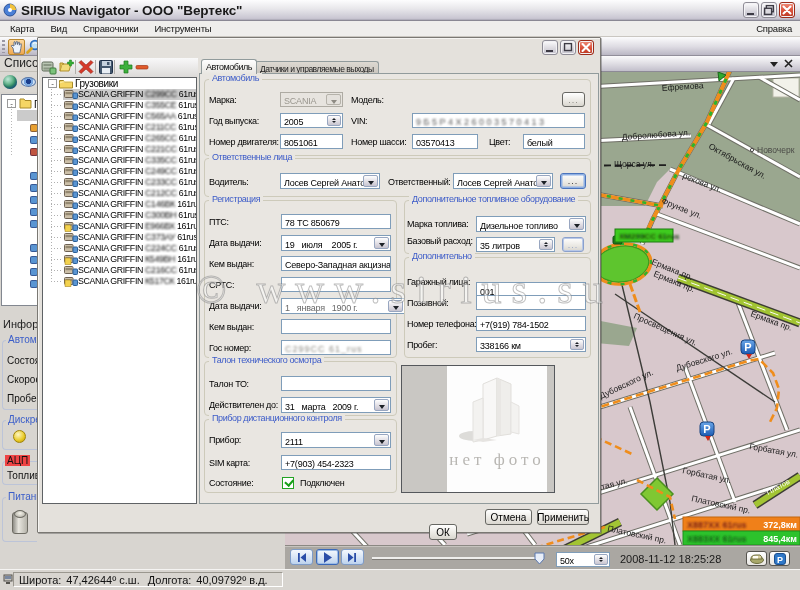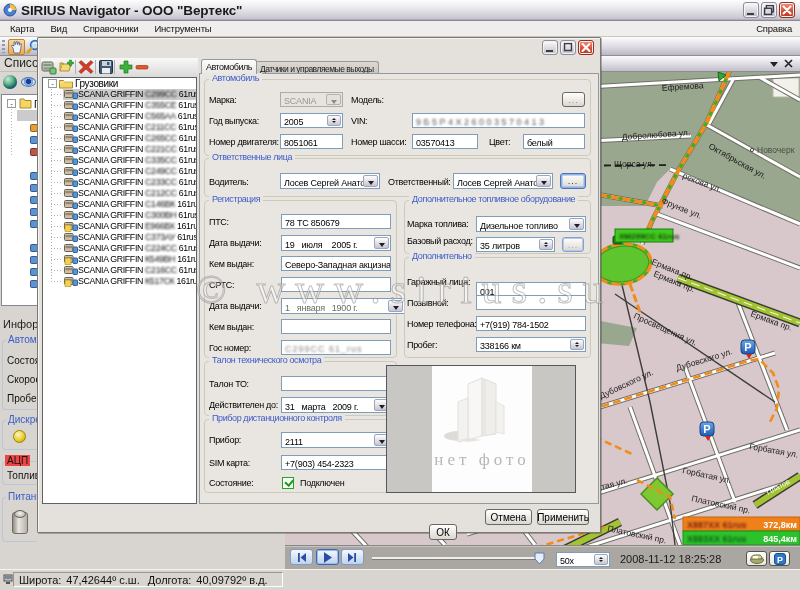--- a/index.html
+++ b/index.html
@@ -75,21 +75,21 @@
 .dd.dis{background:#e4e1dc;border-color:#b5b2aa}
 .dd.dis::after{border-top-color:#8e8b84}
 .spin{position:absolute;right:1px;top:1px;bottom:1px;width:14px;background:linear-gradient(#fefefe,#dedbe2 60%,#c8c5d0);border:1px solid #98a6c0;border-radius:2px}
 .spin::before{content:"";position:absolute;left:4px;top:2px;border-left:2px solid transparent;border-right:2px solid transparent;border-bottom:2.5px solid #1c2026}
 .spin::after{content:"";position:absolute;left:4px;bottom:2px;border-left:2px solid transparent;border-right:2px solid transparent;border-top:2.5px solid #1c2026}
 .btn{position:absolute;border:1px solid #676763;border-radius:3px;background:linear-gradient(#fff,#eceae5 55%,#d9d6cf);font-size:10px;color:#000;display:flex;align-items:center;justify-content:center}
 .btn.mini{font-size:9px;letter-spacing:1px}
 .btn.bluefocus{box-shadow:0 0 0 1.5px #8fb0e4 inset;border-color:#4a74bc;color:#333}
 .chk{position:absolute;width:12px;height:12px;background:#fff;border:1px solid #23a323}
 .chk::after{content:"";position:absolute;left:2px;top:1px;width:6px;height:3.5px;border-left:2px solid #17a017;border-bottom:2px solid #17a017;transform:rotate(-48deg)}
-.photo{position:absolute;left:348px;top:327px;width:190px;height:128px;border:1px solid #55585c;background:linear-gradient(90deg,#c9c7c3 0 45px,#fdfdfd 45px 145px,#c9c7c3 145px)}
+.photo{position:absolute;left:363px;top:327px;width:154px;height:128px;border:1px solid #55585c;background:linear-gradient(90deg,#c9c7c3 0 45px,#fdfdfd 45px 145px,#c9c7c3 145px)}
 .nophoto{position:absolute;left:45px;top:84px;width:100px;text-align:center;font-family:"Liberation Serif",serif;font-size:17px;letter-spacing:4px;color:#b9b7b3}
 .blur12{filter:blur(1.2px)}
 
 .watermark{position:absolute;left:196px;top:266px;width:440px;font-family:"Liberation Serif",serif;font-size:40px;letter-spacing:10px;color:rgba(255,255,255,.5);-webkit-text-stroke:1px rgba(125,125,125,.5);z-index:60;pointer-events:none;white-space:nowrap}
 </style>
 </head>
 <body>
 
 <div class="titlebar">
   <svg width="14" height="14" viewBox="0 0 14 14" style="margin-left:3px">

